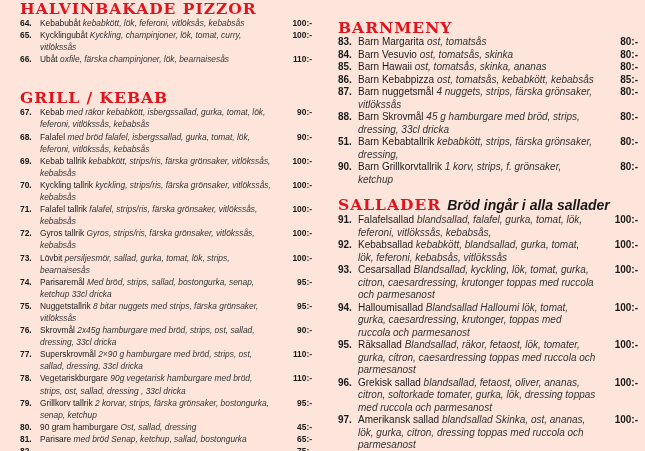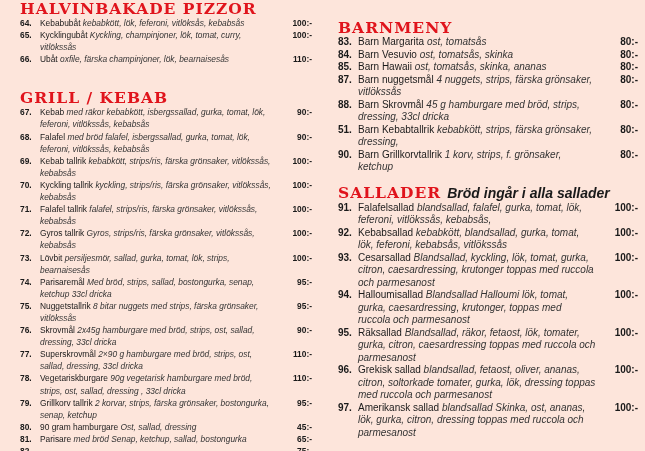--- a/index.html
+++ b/index.html
@@ -74,20 +74,21 @@
         <span class="price">75:-</span>
       </div>
     </div>
 </div>
 <div class="col col-right right">
   <div id="right-sections">
       <div class="heading" style="margin-top: 19px;"><span>BARNMENY</span></div>
       <div class="item"><span class="num">83.</span><span class="name">Barn Margarita</span> <span class="desc">ost, tomatsås</span><span class="price">80:-</span></div>
       <div class="item"><span class="num">84.</span><span class="name">Barn Vesuvio</span> <span class="desc">ost, tomatsås, skinka</span><span class="price">80:-</span></div>
       <div class="item"><span class="num">85.</span><span class="name">Barn Hawaii</span> <span class="desc">ost, tomatsås, skinka, ananas</span><span class="price">80:-</span></div>
+      <div class="item"><span class="num">86.</span><span class="name">Barn Kebabpizza</span> <span class="desc">ost, tomatsås, kebabkött, kebabsås</span><span class="price">85:-</span></div>
       <div class="item"><span class="num">87.</span><span class="name">Barn nuggetsmål</span> <span class="desc">4 nuggets, strips, färska grönsaker, vitlökssås</span><span class="price">80:-</span></div>
       <div class="item"><span class="num">88.</span><span class="name">Barn Skrovmål</span> <span class="desc">45 g hamburgare med bröd, strips, dressing, 33cl dricka</span><span class="price">80:-</span></div>
       <div class="item"><span class="num">51.</span><span class="name">Barn Kebabtallrik</span> <span class="desc">kebabkött, strips, färska grönsaker, dressing,</span><span class="price">80:-</span></div>
       <div class="item"><span class="num">90.</span><span class="name">Barn Grillkorvtallrik</span> <span class="desc">1 korv, strips, f. grönsaker, ketchup</span><span class="price">80:-</span></div>
       <div class="heading" style="margin-top: 10px;"><span>SALLADER</span><span class="note">Bröd ingår i alla sallader</span></div>
       <div class="item"><span class="num">91.</span><span class="name">Falafelsallad</span> <span class="desc">blandsallad, falafel, gurka, tomat, lök, feferoni, vitlökssås, kebabsås,</span><span class="price">100:-</span></div>
       <div class="item"><span class="num">92.</span><span class="name">Kebabsallad</span> <span class="desc">kebabkött, blandsallad, gurka, tomat, lök, feferoni, kebabsås, vitlökssås</span><span class="price">100:-</span></div>
       <div class="item"><span class="num">93.</span><span class="name">Cesarsallad</span> <span class="desc">Blandsallad, kyckling, lök, tomat, gurka, citron, caesardressing, krutonger toppas med ruccola och parmesanost</span><span class="price">100:-</span></div>
       <div class="item"><span class="num">94.</span><span class="name">Halloumisallad</span> <span class="desc">Blandsallad Halloumi lök, tomat, gurka, caesardressing, krutonger, toppas med ruccola och parmesanost</span><span class="price">100:-</span></div>
       <div class="item"><span class="num">95.</span><span class="name">Räksallad</span> <span class="desc">Blandsallad, räkor, fetaost, lök, tomater, gurka, citron, caesardressing toppas med ruccola och parmesanost</span><span class="price">100:-</span></div>

